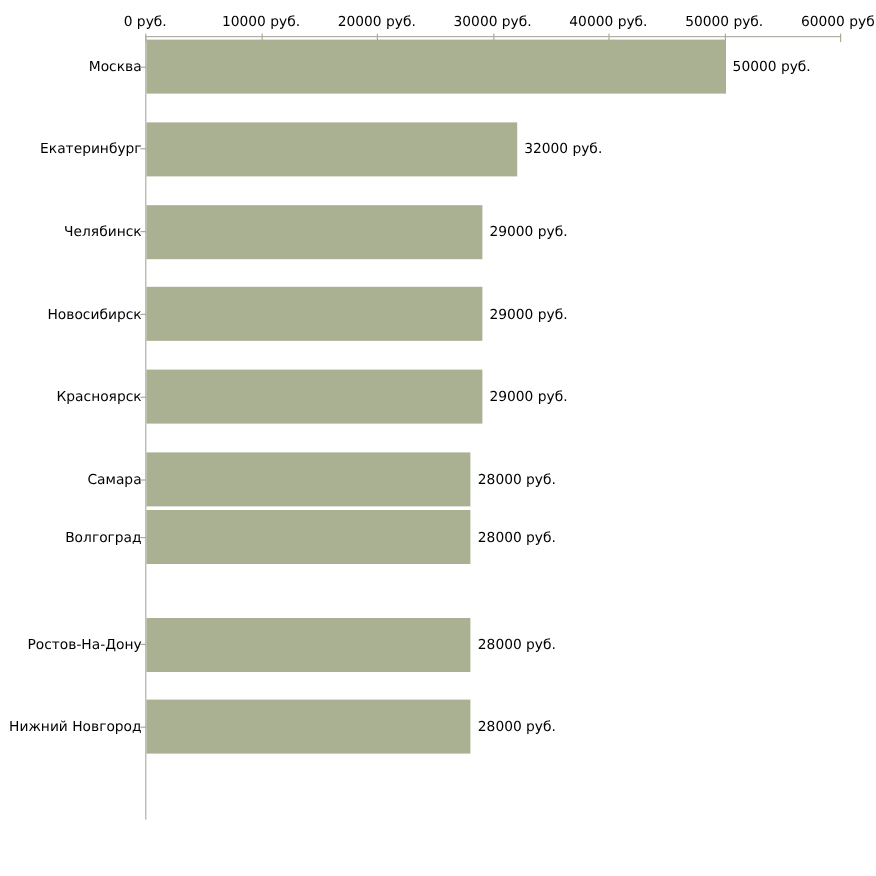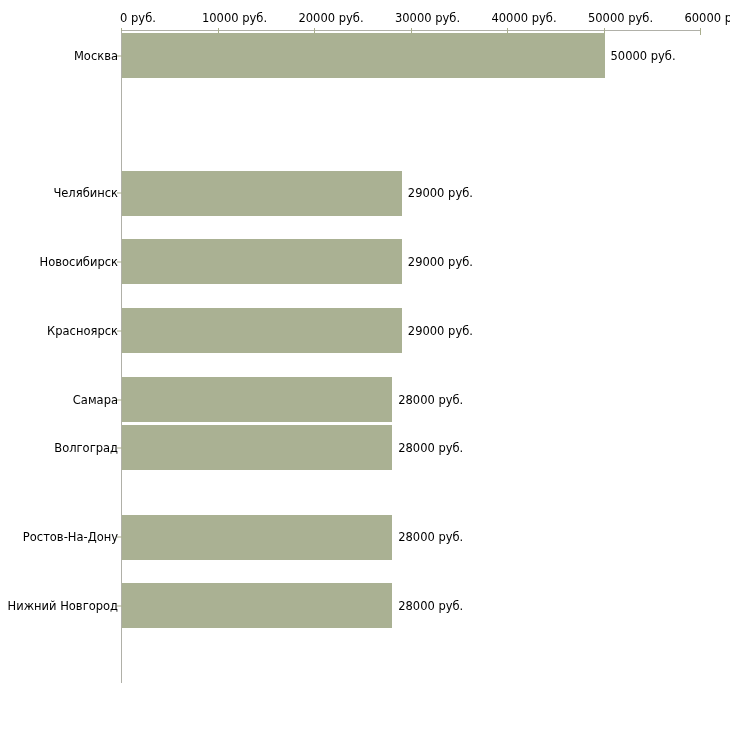--- a/index.html
+++ b/index.html
@@ -32,21 +32,20 @@
     height: 40px;
   }
   .x-tick-label {
     position: absolute;
     top: 12px;
     transform: translateX(-50%);
     white-space: nowrap;
     font-size: 11.5px;
     line-height: 12px;
     color: #000000;
-    margin-left: 17px;
   }
   #x-axis-line {
     position: absolute;
     left: 121px;
     top: 30px;
     height: 1px;
     background: #b0b0a8;
   }
   .x-tick-mark {
     position: absolute;
@@ -139,20 +138,26 @@
     </div>
 
   <div id="plot-area">
     <div id="y-axis-line"></div>
   <div class="bar-row" style="top: 2px; height: 45px;">
         <div class="bar-label">Москва</div>
         <div class="bar-tick"></div>
         <div class="bar-rect" style="width: 482.5px; background: rgb(170, 177, 147);"></div>
         <div class="bar-value" style="left: 610.5px;">50000 руб.</div>
       </div>
+      <div class="bar-row" style="top: 70.8px; height: 45px;">
+        <div class="bar-label">Екатеринбург</div>
+        <div class="bar-tick"></div>
+        <div class="bar-rect" style="width: 308.8px; background: rgb(170, 177, 147);"></div>
+        <div class="bar-value" style="left: 436.8px;">32000 руб.</div>
+      </div>
       <div class="bar-row" style="top: 139.6px; height: 45px;">
         <div class="bar-label">Челябинск</div>
         <div class="bar-tick"></div>
         <div class="bar-rect" style="width: 279.85px; background: rgb(170, 177, 147);"></div>
         <div class="bar-value" style="left: 407.85px;">29000 руб.</div>
       </div>
       <div class="bar-row" style="top: 208.4px; height: 45px;">
         <div class="bar-label">Новосибирск</div>
         <div class="bar-tick"></div>
         <div class="bar-rect" style="width: 279.85px; background: rgb(170, 177, 147);"></div>

